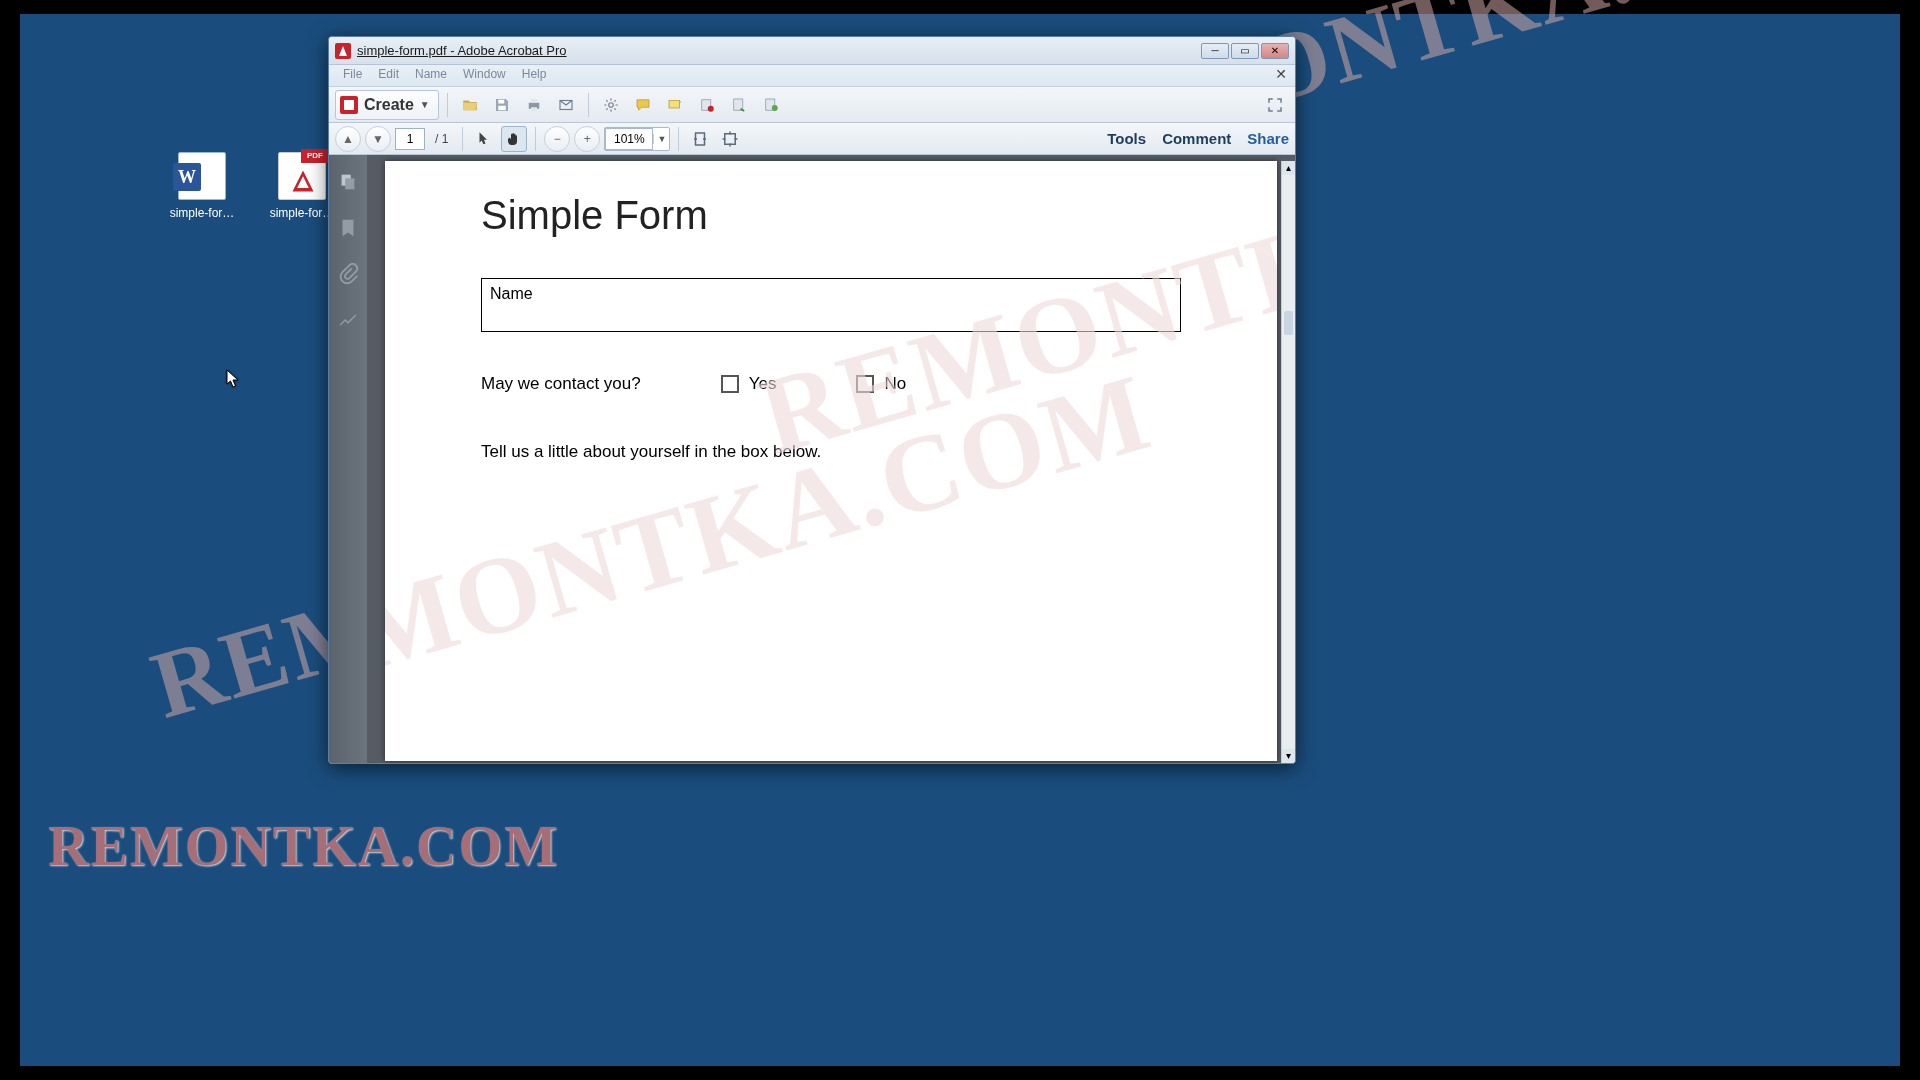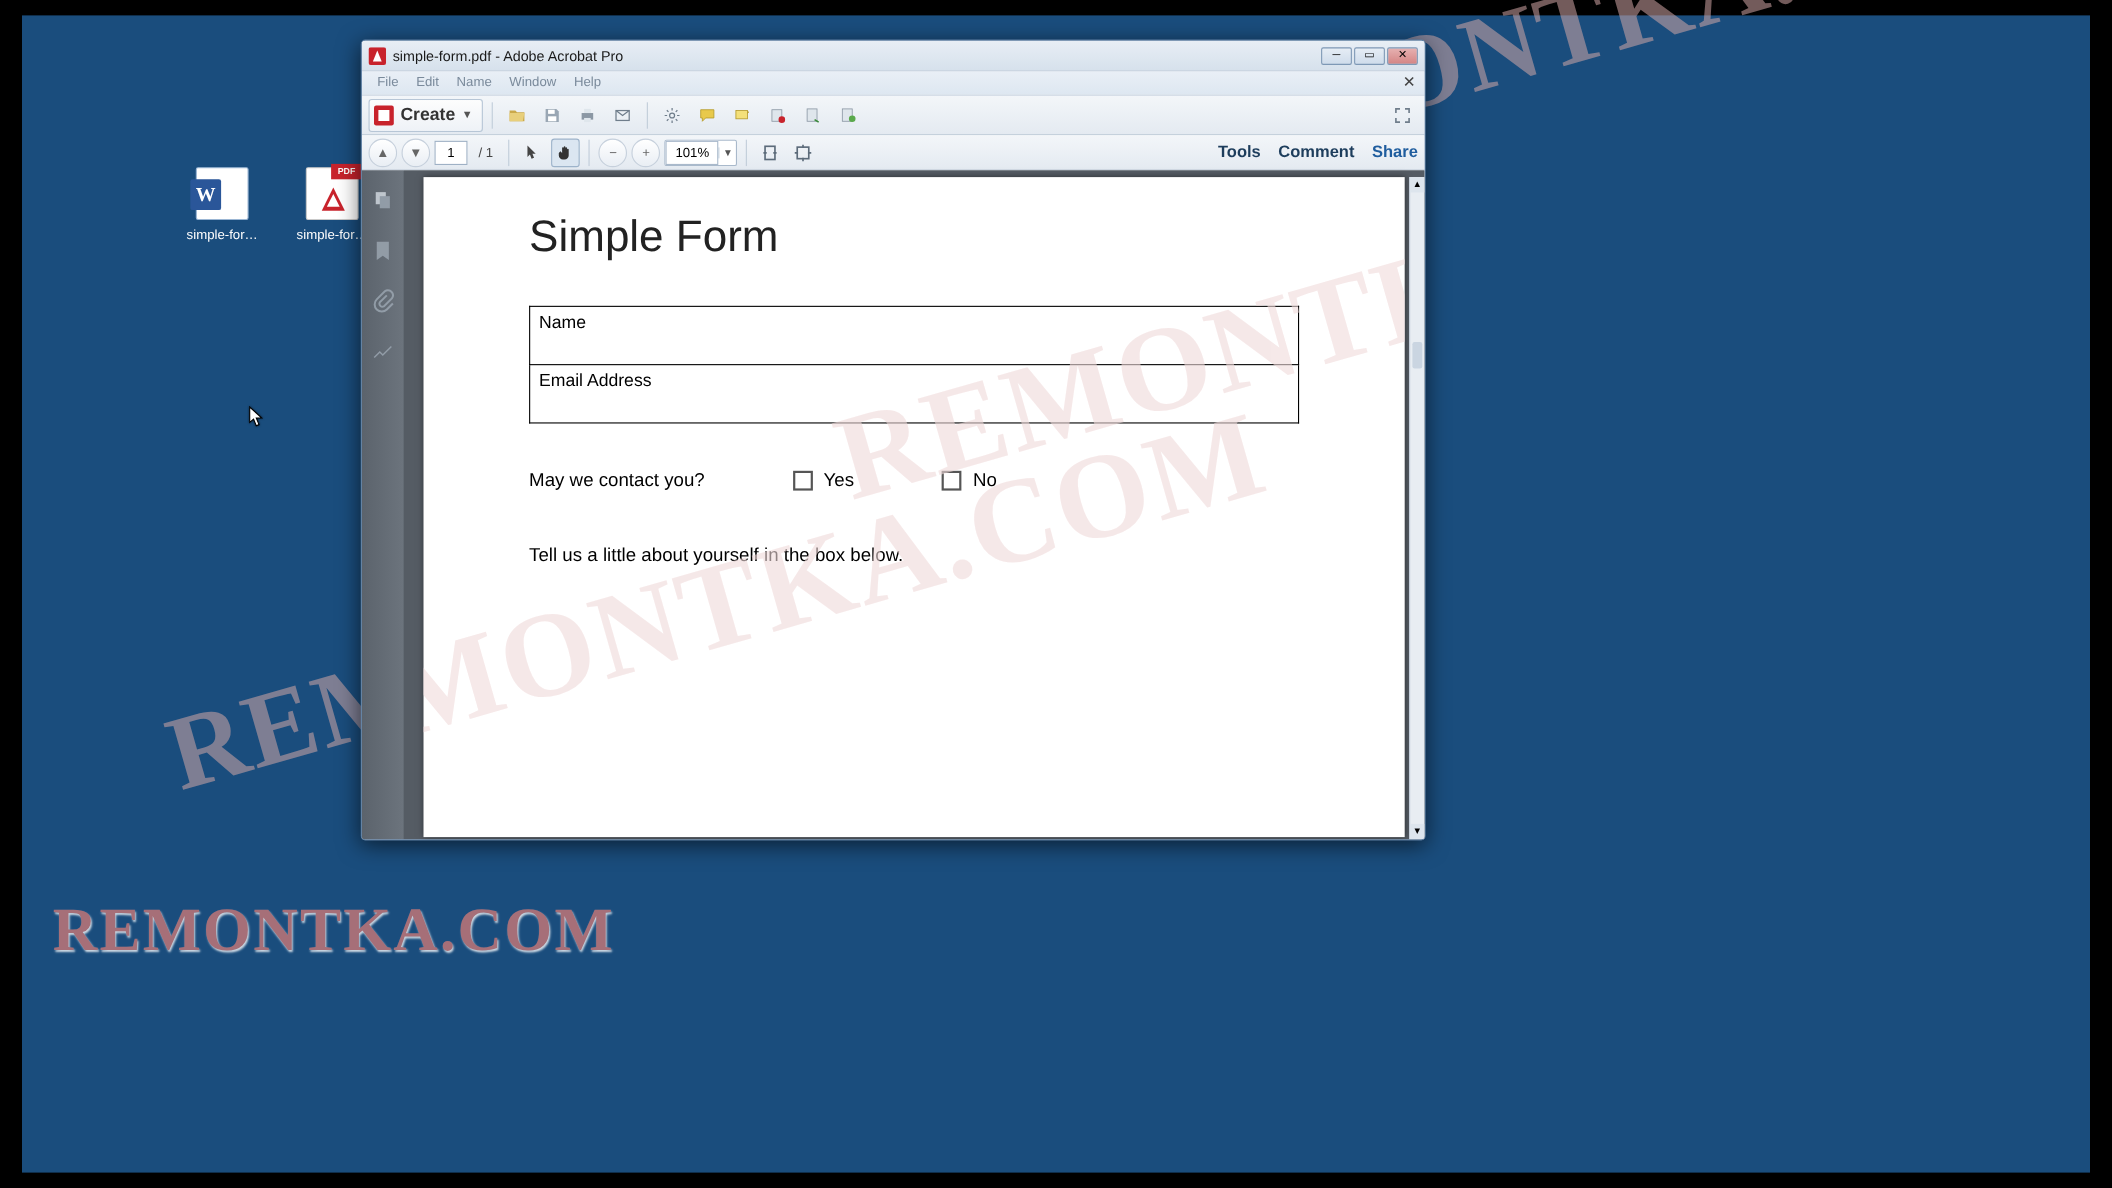--- a/index.html
+++ b/index.html
@@ -38,21 +38,21 @@
 .window {
   position: absolute; left: 308px; top: 22px; width: 968px; height: 728px;
   background: #fff; border: 1px solid #5d7fa3; border-radius: 4px; box-shadow: 0 4px 20px rgba(0,0,0,.6);
   display: flex; flex-direction: column; overflow: hidden;
 }
 .titlebar {
   background: linear-gradient(#e8eef5, #d6e1ec); height: 28px; display: flex; align-items: center;
   padding: 0 6px; border-bottom: 1px solid #b5c4d5; font-size: 13px;
 }
 .titlebar .app-ico { width: 16px; height: 16px; margin-right: 6px; }
-.titlebar .title-text { color: #1a1a1a; }
+.titlebar .title-text { color: #1a1a1a; text-decoration: underline; }
 .win-controls { margin-left: auto; display: flex; gap: 2px; }
 .win-btn { width: 28px; height: 16px; border: 1px solid #7e98b5; background: linear-gradient(#e6edf5,#cfdceb);
   border-radius: 2px; font-size: 10px; line-height: 14px; text-align: center; cursor: pointer; }
 .win-btn.close { background: linear-gradient(#e6b1b1,#d48585); }
 
 .menubar { background: linear-gradient(#e9eff6,#dde7f1); height: 22px; display: flex; align-items: flex-start;
   padding: 0 6px; font-size: 12px; color: #7a8a9b; border-bottom: 1px solid #c6d2df; position:relative;}
 .menu-item { padding: 2px 8px; cursor: pointer; }
 .menubar .close-doc { position:absolute; right:6px; top:2px; width:16px; height:16px;
   font-size:14px; line-height:14px; text-align:center; color:#444; cursor:pointer; }
@@ -314,23 +314,20 @@
           <div class="wm-page" style="left:-200px; top:320px;">REMONTKA.COM</div>
           <div class="wm-page" style="left:360px; top:60px;">REMONTKA.COM</div>
 
           <h1 class="form-title">Simple Form</h1>
 
           <table class="form-table">
             <tbody>
                 <tr>
                   <td colspan="3">Name</td>
                 </tr>
-            <tr>
-                  <td colspan="3">Email Address</td>
-                </tr>
           </tbody>
             </table>
 
           <div class="contact-row">
             <span>May we contact you?</span>
             <div class="check-opt">
               <span class="chk"></span>
               <span>Yes</span>
             </div>
             <div class="check-opt">

